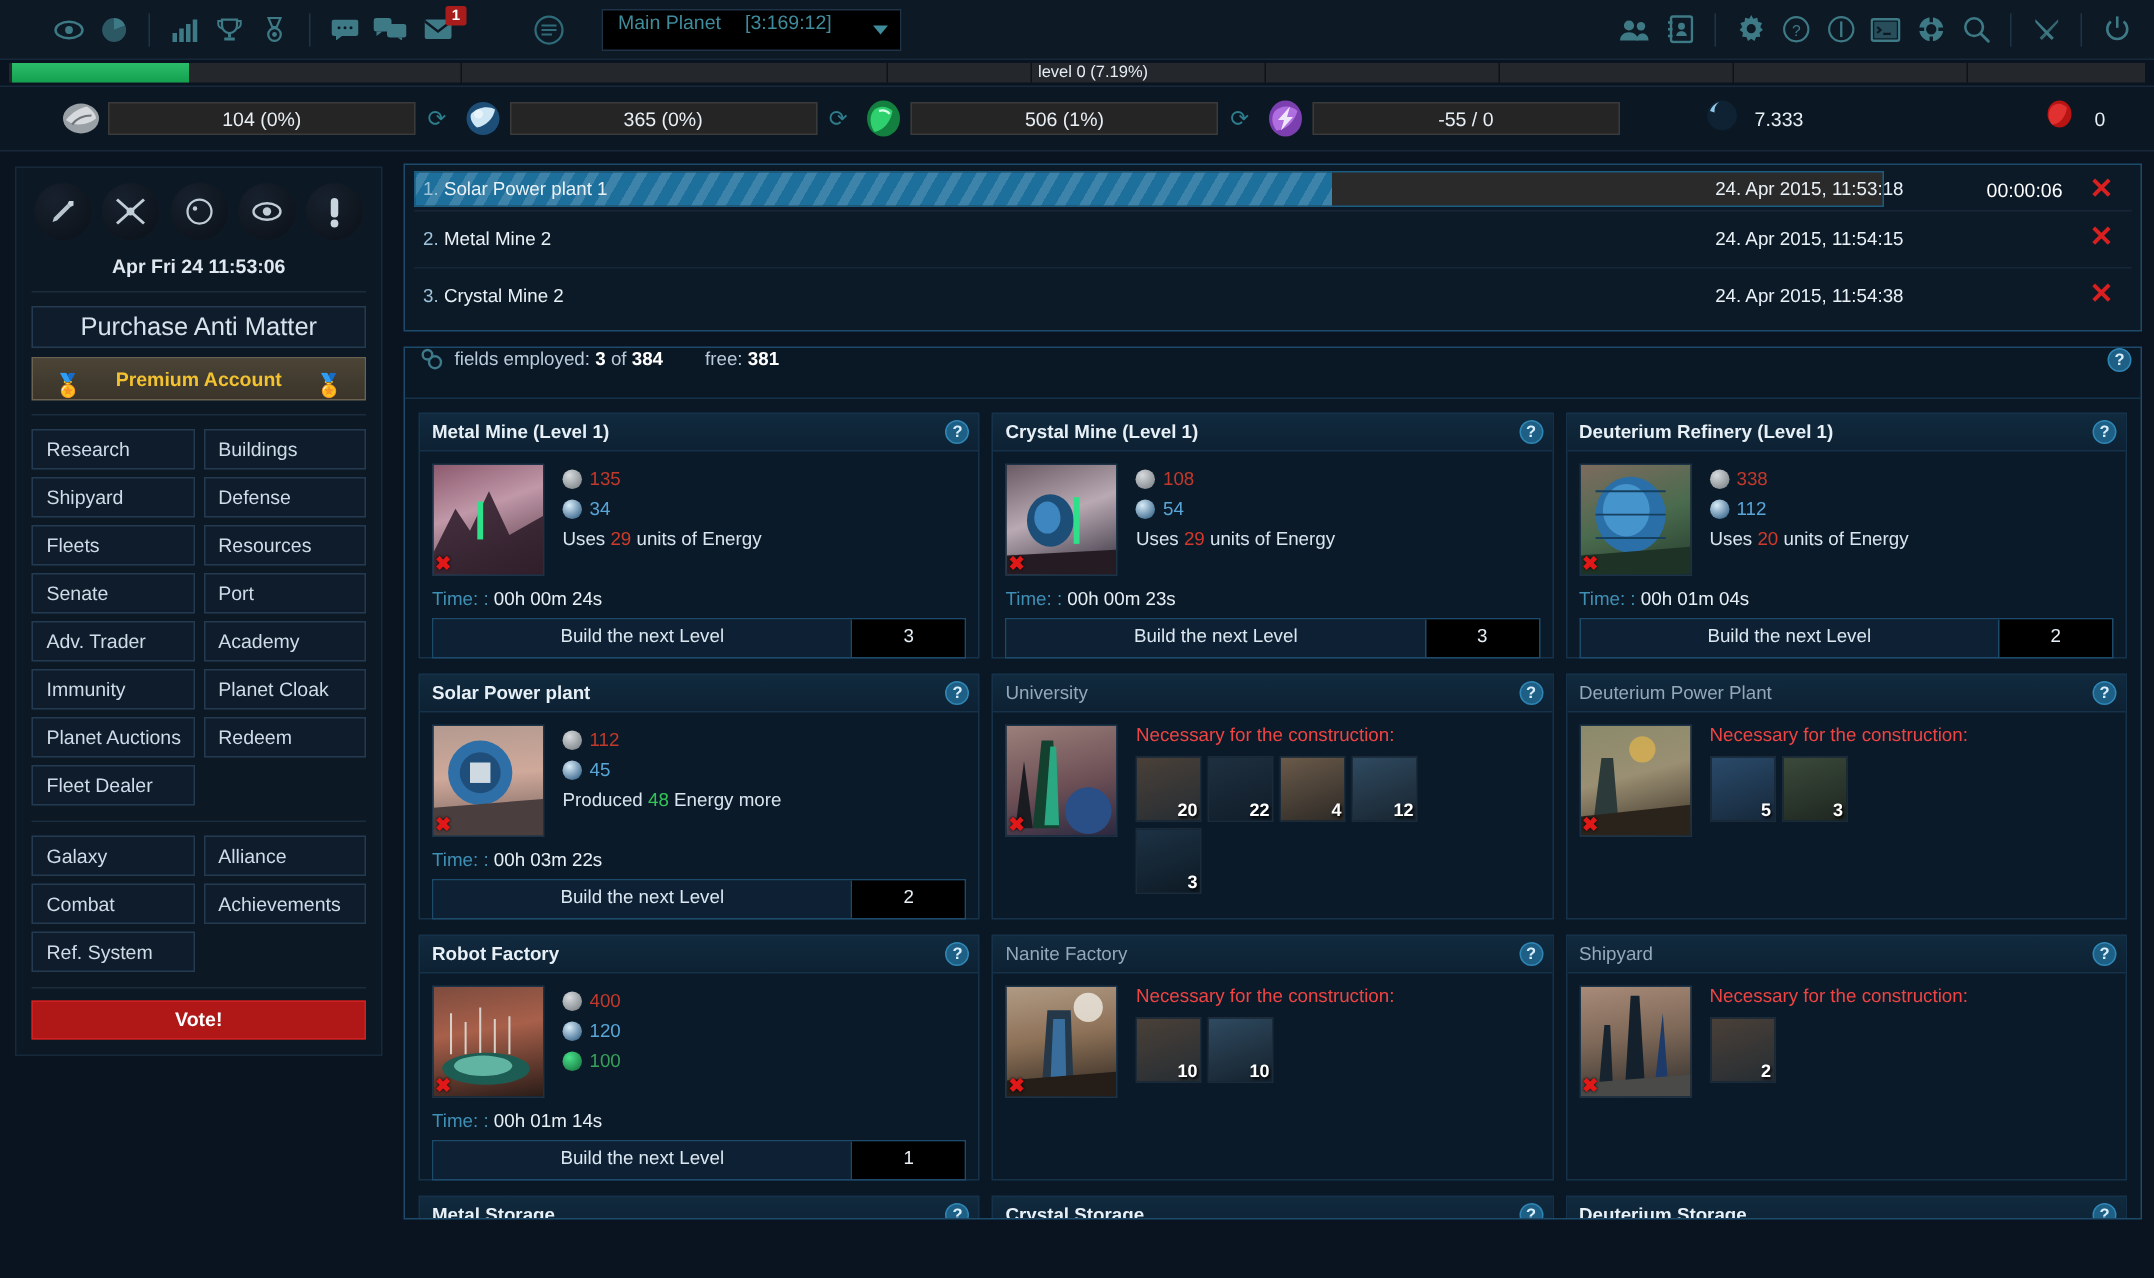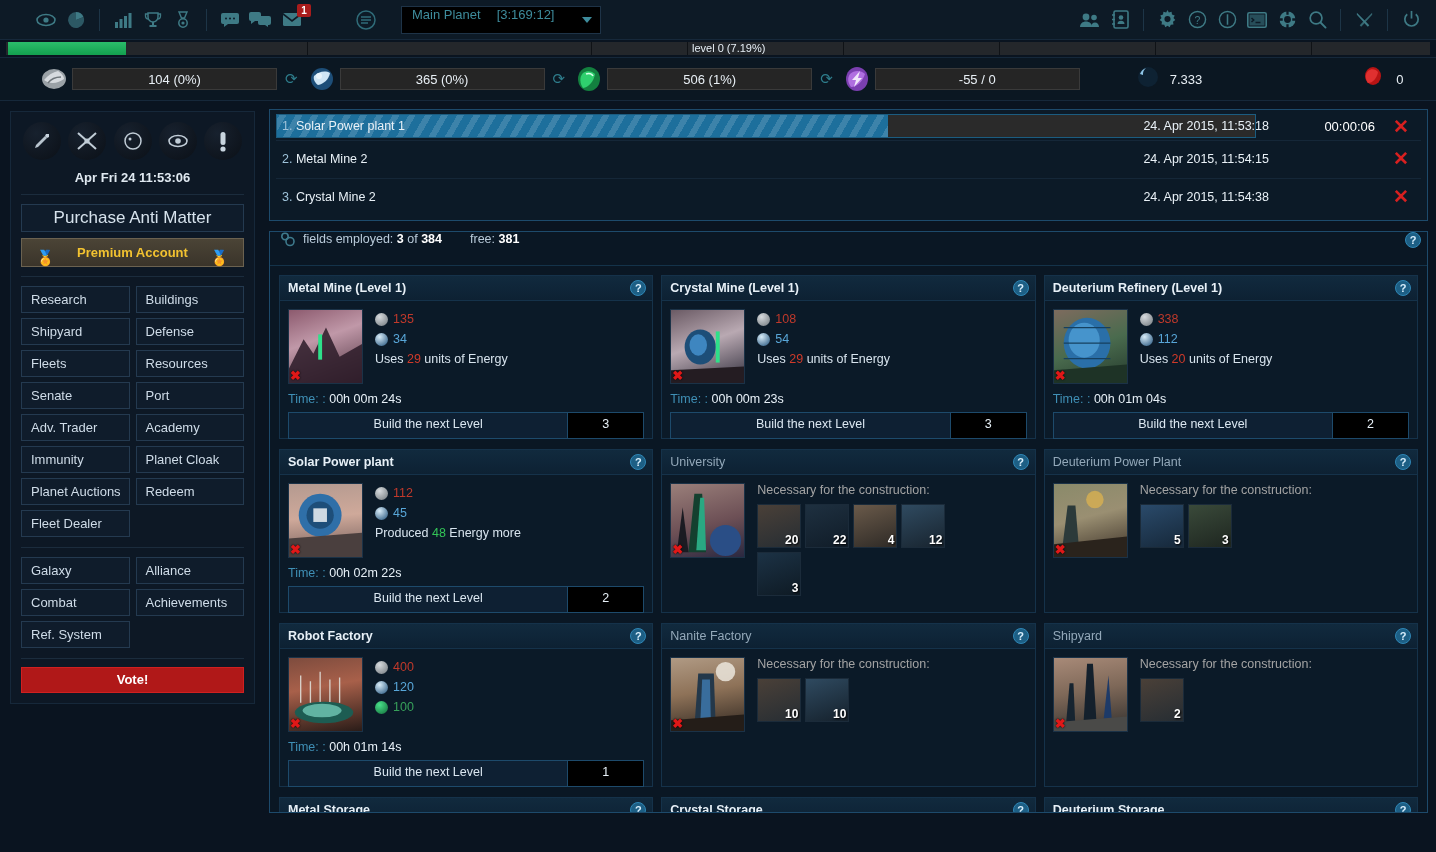--- a/index.html
+++ b/index.html
@@ -211,21 +211,21 @@
   .buildrow { display:flex; margin: 0 8px 8px 8px; border:1px solid #1d4a6b; }
   .buildbtn {
     flex:1; height:25px; line-height:23px; text-align:center;
     background:#0e2033; color:#dbe7f1; font-size:12.5px; cursor:pointer;
   }
   .buildqty {
     width: 76px; height:25px; line-height:23px; text-align:center;
     background:#000; color:#e7f0f7; font-size:12.5px;
     border-left:1px solid #1d4a6b; cursor:text;
   }
-  .req-title { font-size:12.5px; color:#a3a3a3; padding-left:12px; }
+  .req-title { font-size:12.5px; color:#ef4444; padding-left:12px; }
   .req-wrap { padding-left:12px; }
   .reqs { display:flex; flex-wrap:wrap; gap:4px; margin-top:7px; max-width: 220px; }
   .req {
     width: 44px; height: 44px; position:relative; border:1px solid #1b2b3a;
     overflow:hidden;
   }
   .req .n {
     position:absolute; right:2px; bottom:0px; color:#fff;
     font-size:12px; font-weight:bold; text-shadow: 1px 1px 2px #000;
   }
@@ -733,21 +733,21 @@
                 <span class="cost-ico" style="background:radial-gradient(circle at 35% 30%,#d8ecf8,#1d4e78)"></span>
                 <span class="c-crystal">45</span>
               </div>
               <div class="en-line">
                 <span>Produced </span><span class="en-green">48</span><span> Energy more</span>
               </div>
             </div>
           </div>
           <div class="time">
             <span class="lbl">Time: :</span>
-            <span class="val">00h 02m 22s</span>
+            <span class="val">00h 03m 22s</span>
           </div>
           <div class="buildrow">
             <div class="buildbtn">Build the next Level</div>
             <div class="buildqty">2</div>
           </div>
         </div>
 
         <div class="card short">
           <div class="card-hd">
             <span class="card-title dim">University</span>

